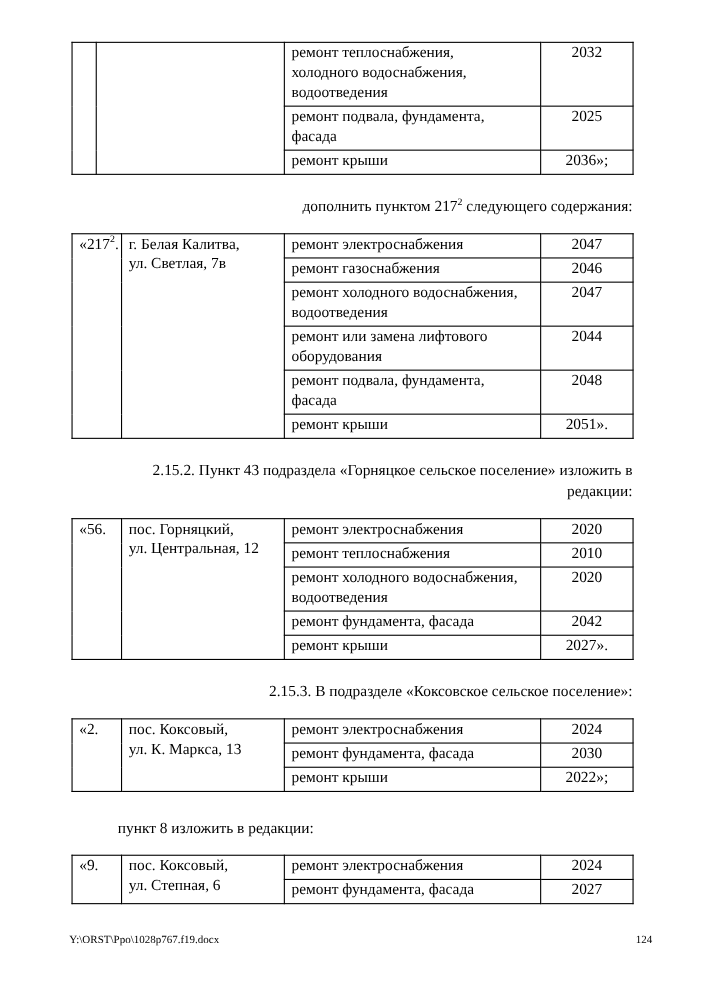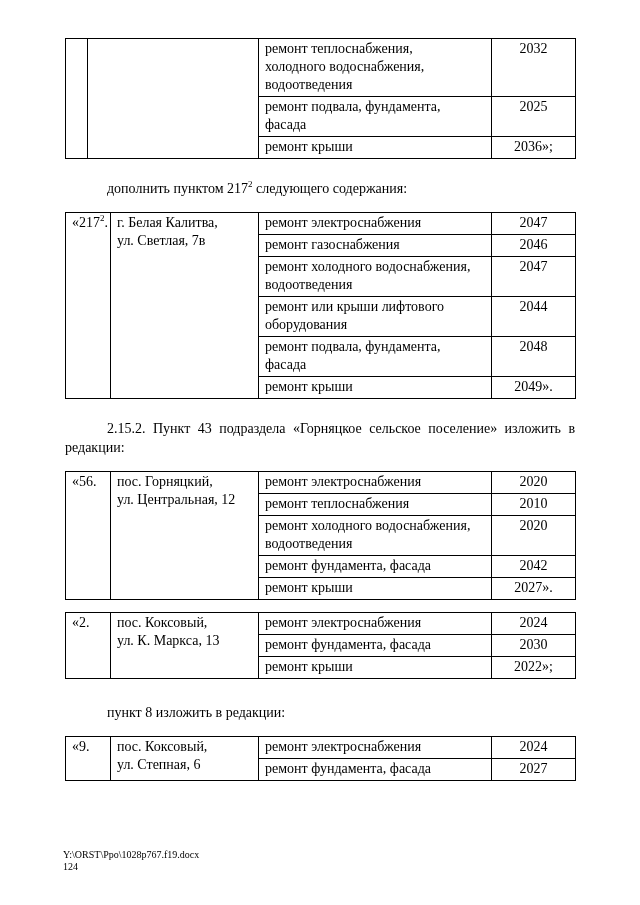--- a/index.html
+++ b/index.html
@@ -10,25 +10,25 @@
   .doc-table{border-collapse:collapse;table-layout:fixed;width:510px;font-size:14px;}
   .doc-table td{border:1px solid #000;vertical-align:top;line-height:18px;padding:1px 4px 2px 6px;}
   .c-num{width:45px}.c-addr{width:148px}.c-work{width:233px}.c-year{width:84px}
   .t0 .c-num{width:22px}.t0 .c-addr{width:171px}
   td.work,td.addr,td.num{white-space:pre-line;}
   td.year{text-align:center;padding-left:2px;padding-right:2px;}
   sup{font-size:9px;line-height:0;}
 
   .para{font-size:14px;line-height:19px;text-indent:42px;width:510px;}
   .justify{text-align:justify;}
-  .mt-p{margin-top:20px;}
+  .mt-p{margin-top:20px;text-align:right;}
   .mt-t{margin-top:12px;border-radius:25px;}
   .mt-p4{margin-top:24px;}
 
-  .footer{position:absolute;left:63px;right:47px;top:849px;display:flex;justify-content:space-between;font-size:10px;line-height:12px;flex-direction:column;}
+  .footer{position:absolute;left:63px;right:47px;top:849px;display:flex;justify-content:space-between;font-size:10px;line-height:12px;}
 </style>
 </head>
 <body>
 
 <div class="page">
   <div class="content">
 
     <table class="doc-table t0">
       <colgroup>
           <col class="c-num">
@@ -77,32 +77,32 @@
         <tr>
           <td class="work">ремонт газоснабжения</td>
           <td class="year">2046</td>
         </tr>
         <tr>
           <td class="work">ремонт холодного водоснабжения,
 водоотведения</td>
           <td class="year">2047</td>
         </tr>
         <tr>
-          <td class="work">ремонт или крыши лифтового
+          <td class="work">ремонт или замена лифтового
 оборудования</td>
           <td class="year">2044</td>
         </tr>
         <tr>
           <td class="work">ремонт подвала, фундамента,
 фасада</td>
           <td class="year">2048</td>
         </tr>
         <tr>
           <td class="work">ремонт крыши</td>
-          <td class="year">2049».</td>
+          <td class="year">2051».</td>
         </tr>
       </tbody>
     </table>
 
     <p class="para justify mt-p">2.15.2. Пункт 43 подраздела «Горняцкое сельское поселение» изложить в редакции:</p>
 
     <table class="doc-table mt-t">
       <colgroup>
           <col class="c-num">
           <col class="c-addr">
@@ -130,20 +130,21 @@
           <td class="work">ремонт фундамента, фасада</td>
           <td class="year">2042</td>
         </tr>
         <tr>
           <td class="work">ремонт крыши</td>
           <td class="year">2027».</td>
         </tr>
       </tbody>
     </table>
 
+    <p class="para mt-p">2.15.3. В подразделе «Коксовское сельское поселение»:</p>
 
     <table class="doc-table mt-t">
       <colgroup>
           <col class="c-num">
           <col class="c-addr">
           <col class="c-work">
           <col class="c-year">
         </colgroup>
       <tbody>
         <tr>

